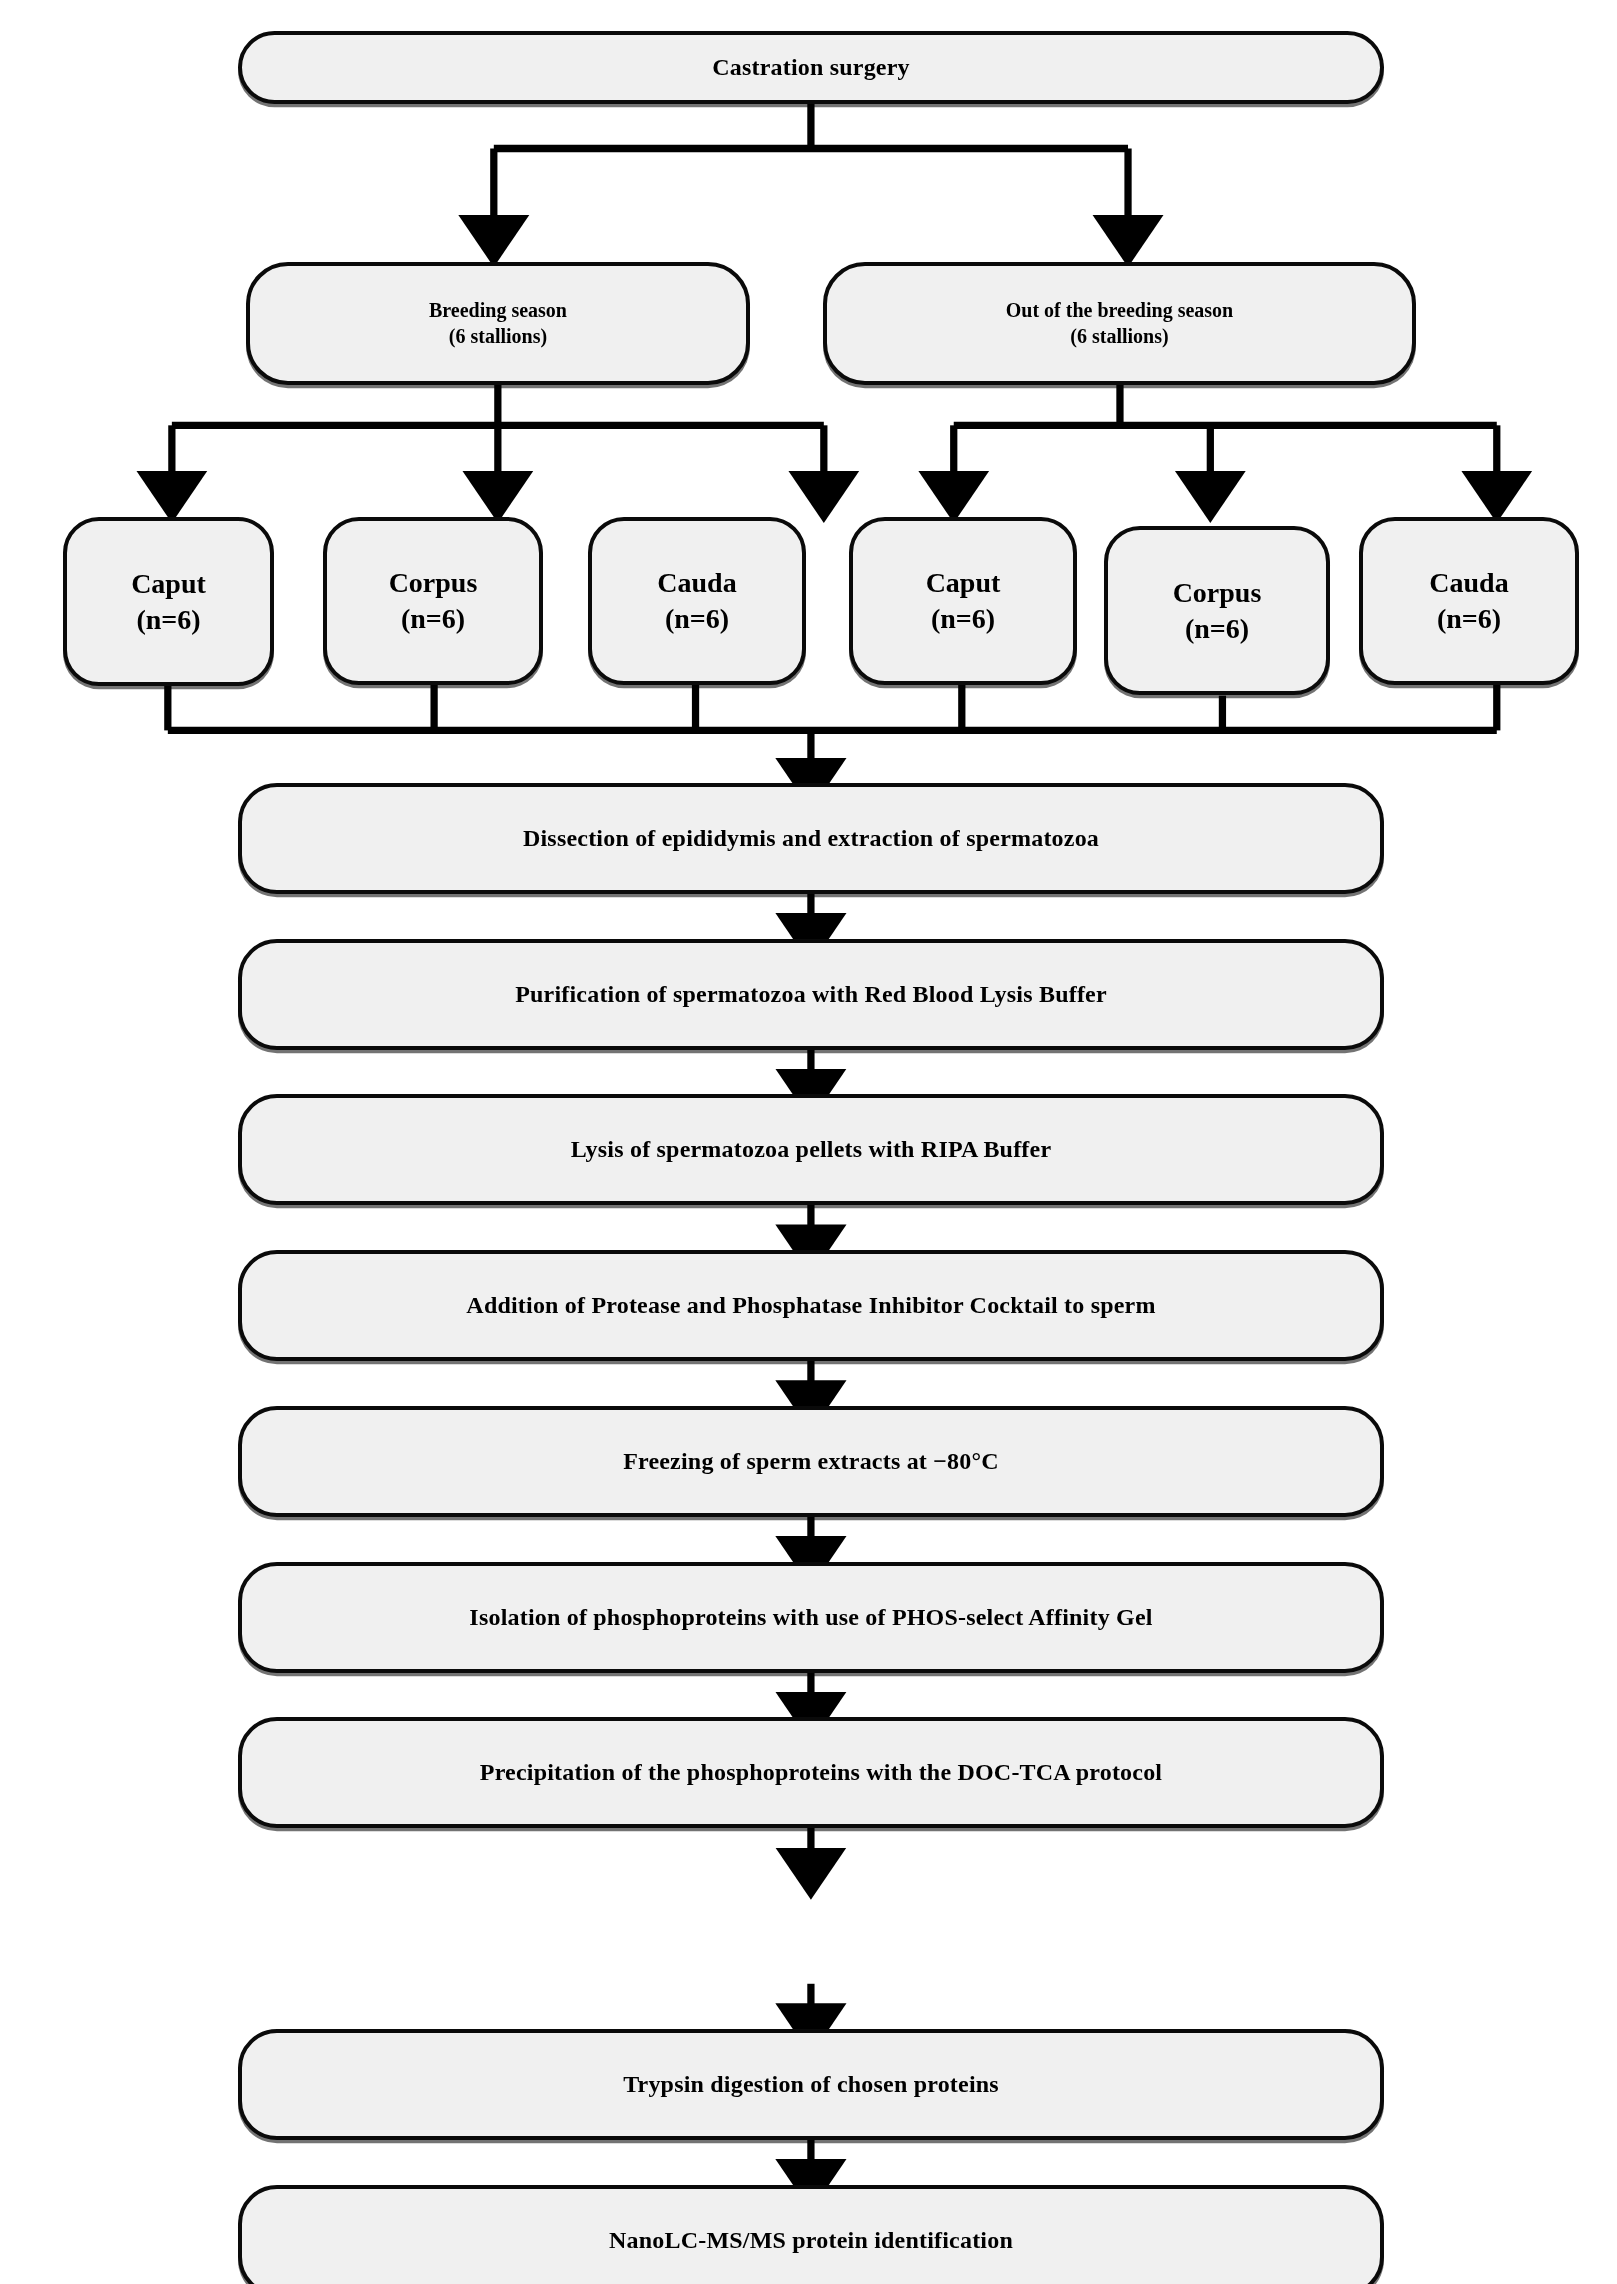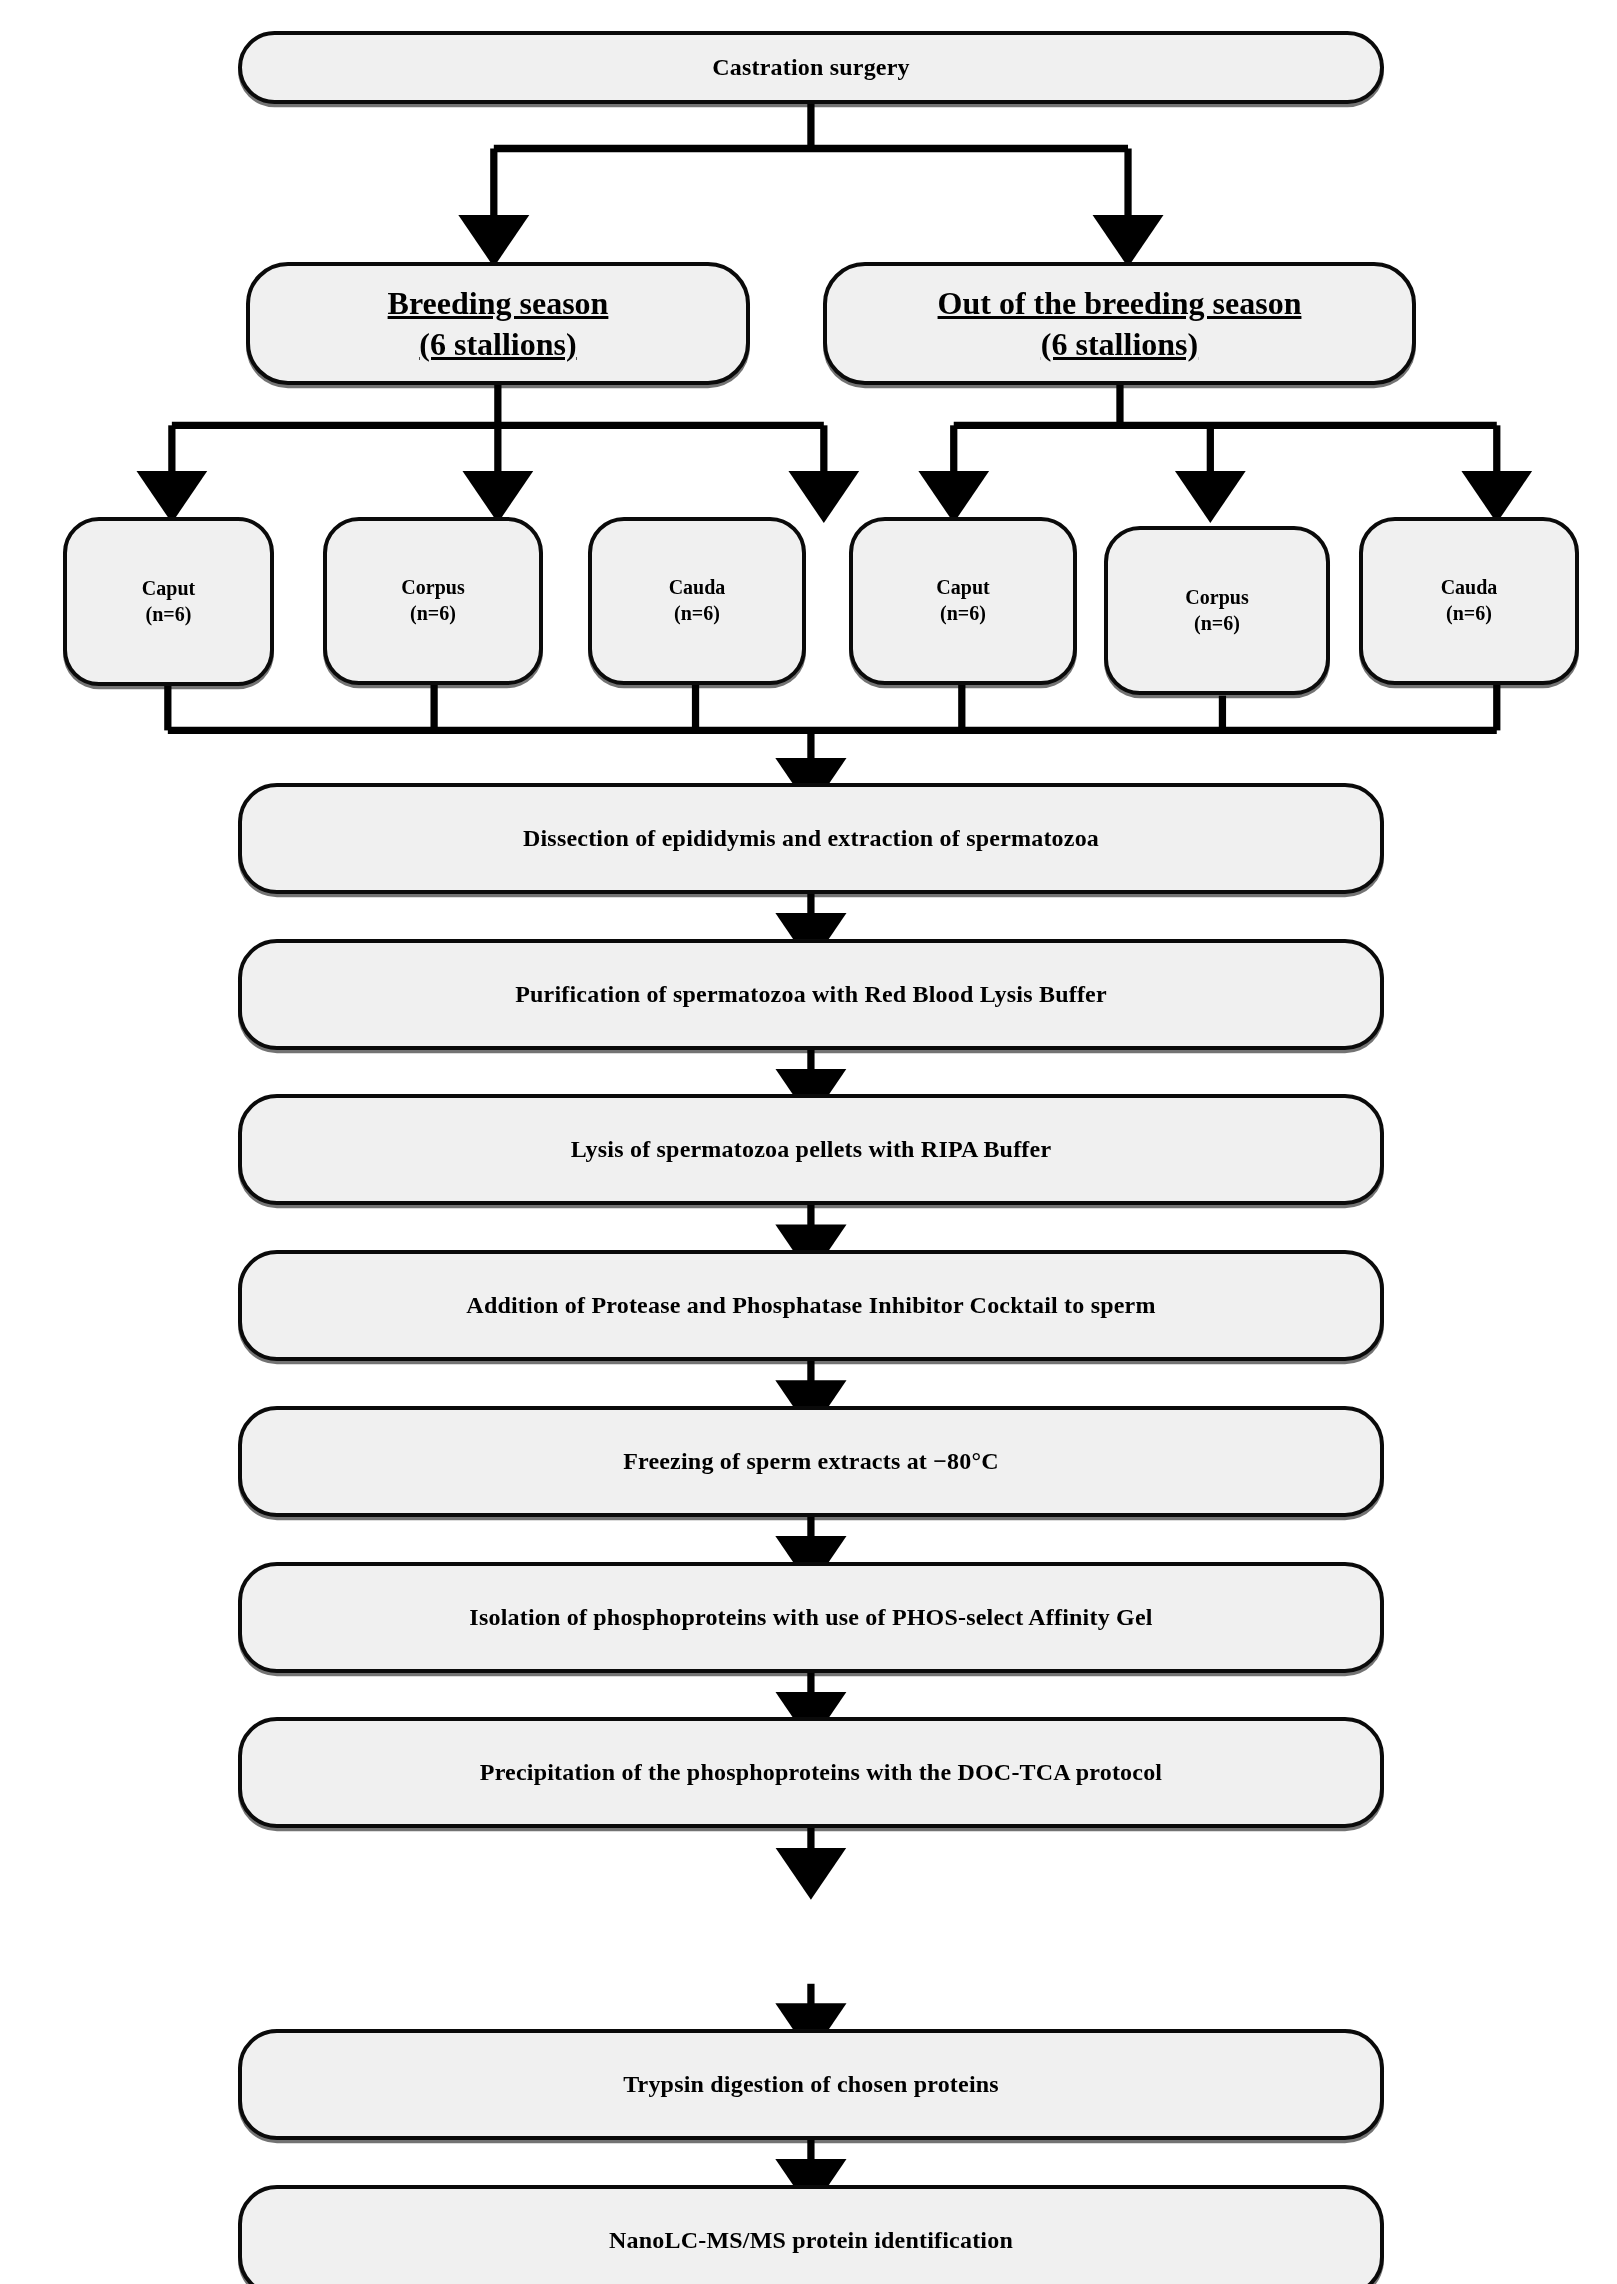--- a/index.html
+++ b/index.html
@@ -47,27 +47,26 @@
   }
 
   .node.stadium {
     border-radius: 39px;
     font-size: 24px;
     letter-spacing: 0.2px;
   }
 
   .node.season {
     border-radius: 42px;
-    font-size: 32px;
-    text-decoration: underline;
+    font-size: 20px;
   }
 
   .node.segment {
     border-radius: 36px;
-    font-size: 20px;
+    font-size: 28px;
   }
 
   .node .label {
     display: block;
     padding: 0 19.4px;
     white-space: pre-line;
   }
 </style>
 </head>
 <body>

